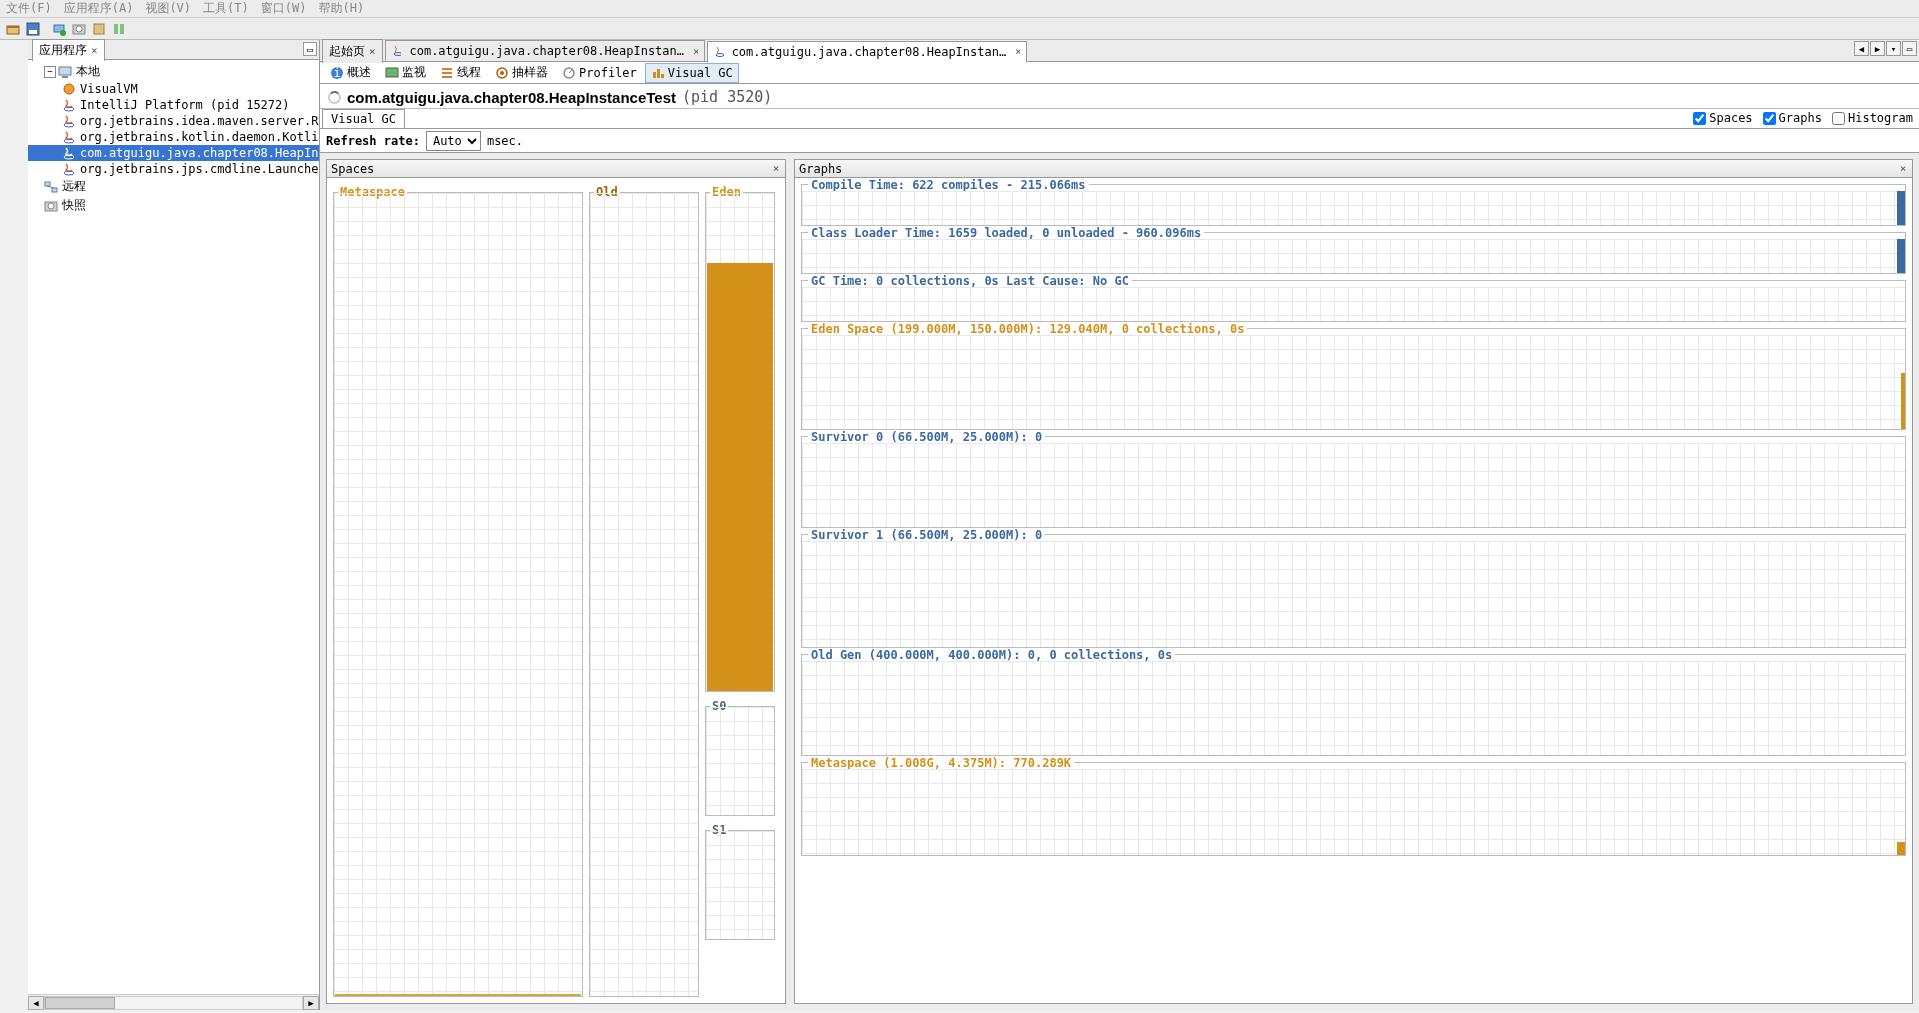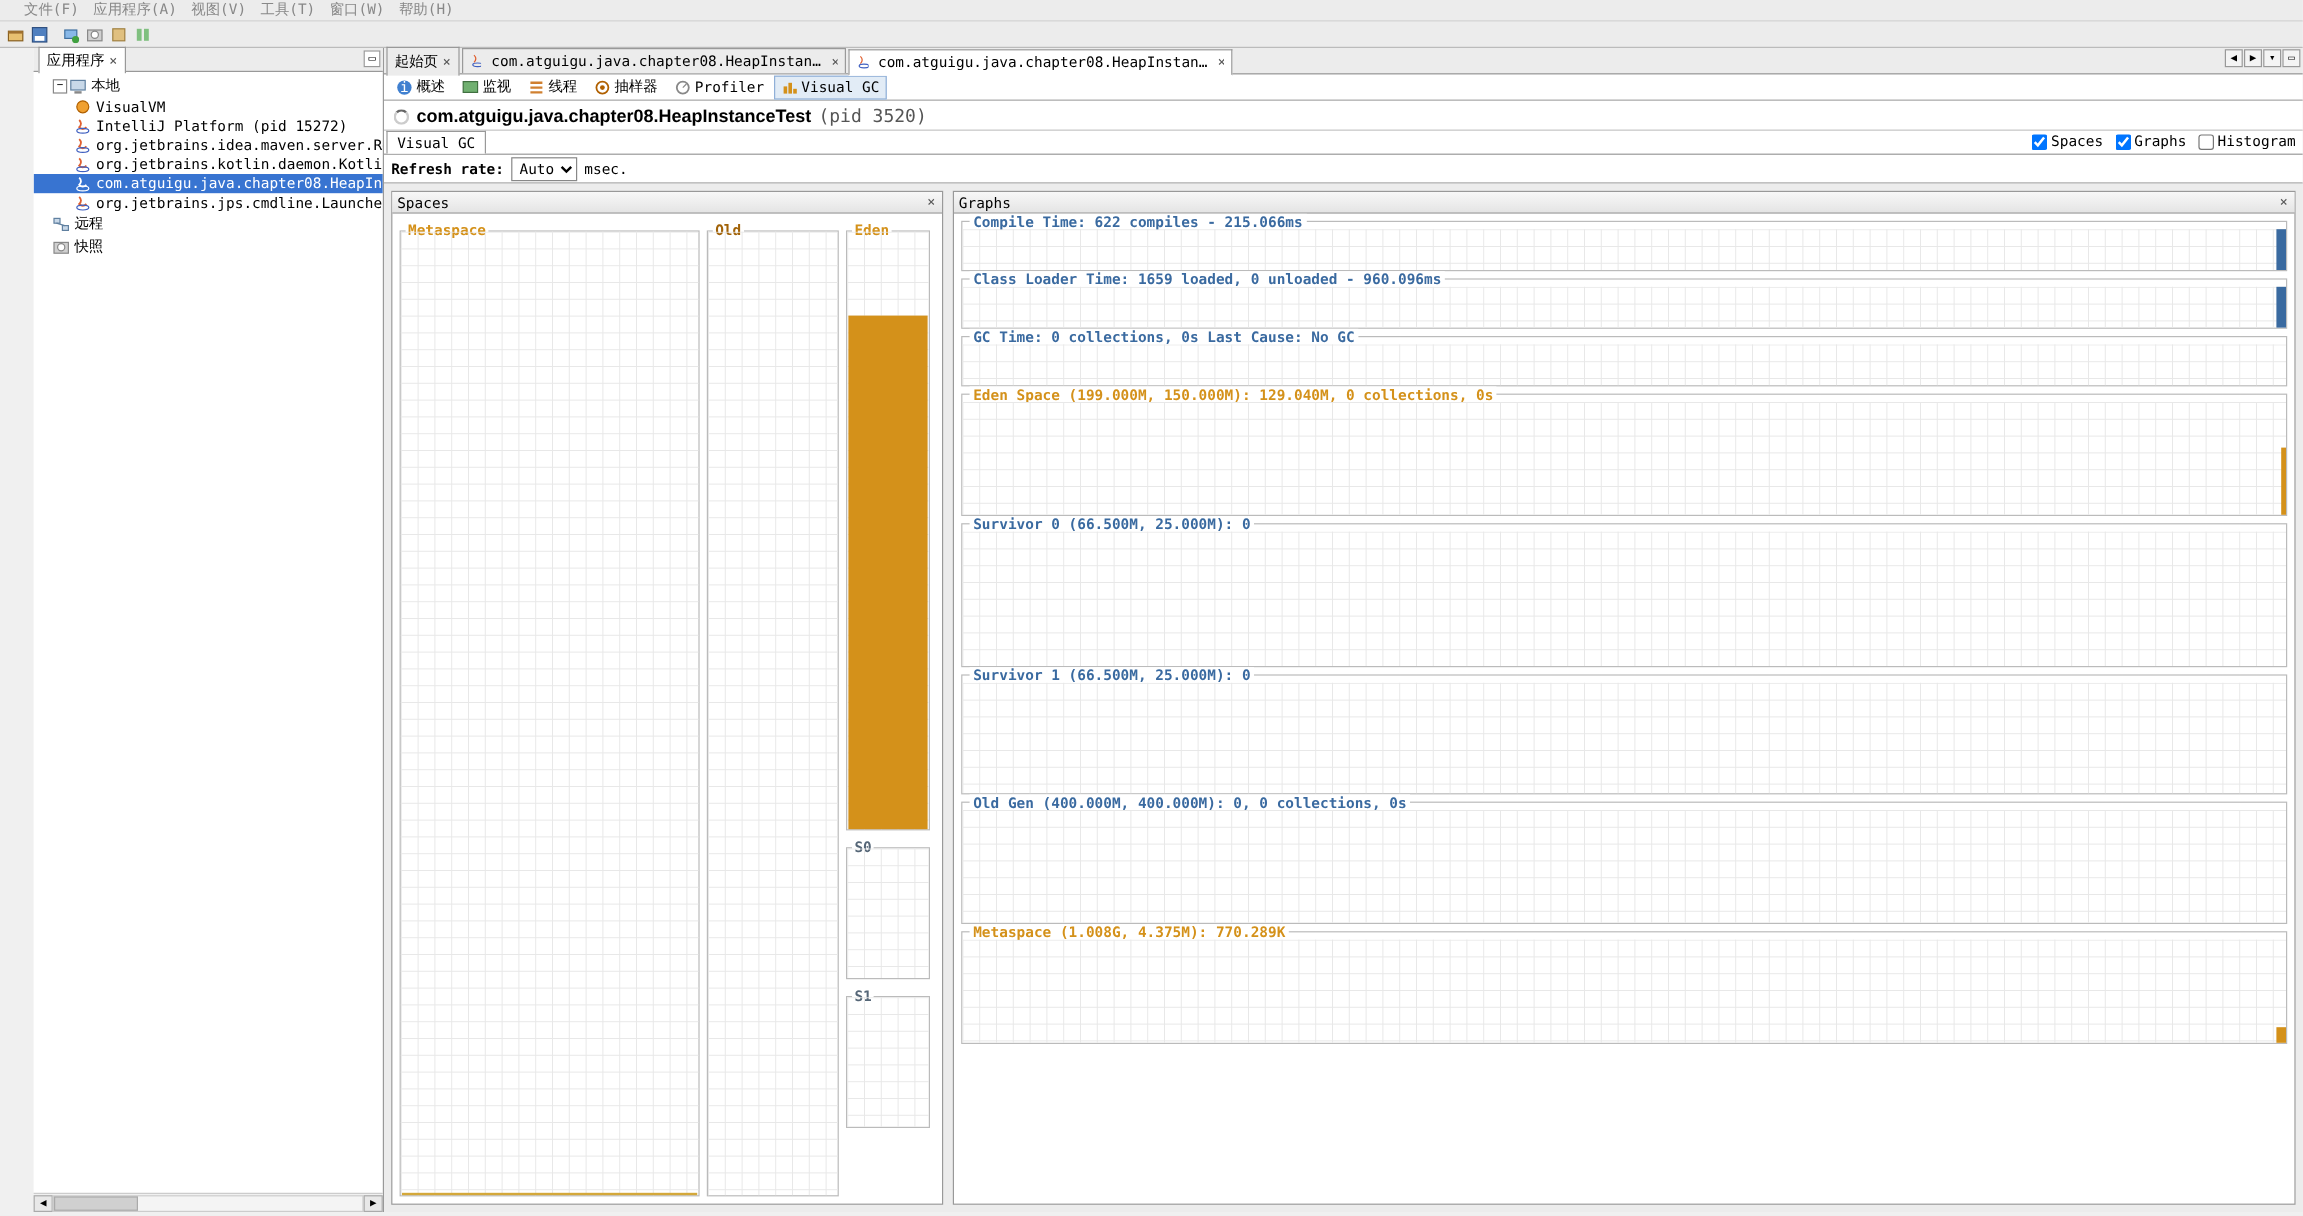--- a/index.html
+++ b/index.html
@@ -1,18 +1,18 @@
 <!DOCTYPE html>
 <html><head>
 <meta charset="utf-8">
 <style>
 * { margin:0; padding:0; box-sizing:border-box; font-family:"SimSun","Microsoft YaHei",monospace; font-size:12px; }
 body { background:#f0f0f0; width:1919px; height:1013px; overflow:hidden; color:#000; }
 
-.menubar { height:18px; background:#ececec; border-bottom:1px solid #ccc; padding:1px 20px; display:flex; gap:12px; align-items:center; color:#888; }
+.menubar { height:18px; background:#ececec; border-bottom:1px solid #ccc; padding:1px 6px; display:flex; gap:12px; align-items:center; color:#888; }
 .menubar span { cursor:default; }
 
 .toolbar { height:22px; background:#ececec; border-bottom:1px solid #bbb; display:flex; align-items:center; padding:0 4px; gap:2px; }
 .tbtn { width:18px; height:18px; display:flex; align-items:center; justify-content:center; border:1px solid transparent; }
 .tsep { width:4px; }
 
 .workspace { display:flex; height:970px;padding-left:28px; }
 
 
 .sidebar { width:292px; background:#fff; border-right:1px solid #999; display:flex; flex-direction:column; }
@@ -428,25 +428,25 @@
           <div class="graph-row" style="height:42px">
             <div class="lbl"><span class="blueish">GC Time: 0 collections, 0s Last Cause: No GC</span></div>
             <div class="graph-area"></div>
           </div>
           <div class="graph-row" style="height:102px">
             <div class="lbl"><span class="accent">Eden Space (199.000M, 150.000M): 129.040M, 0 collections, 0s</span></div>
             <div class="graph-area">
                 <div class="edge-thin"></div>
               </div>
           </div>
-          <div class="graph-row" style="height:120px">
+          <div class="graph-row" style="height:92px">
             <div class="lbl"><span class="blueish">Survivor 0 (66.500M, 25.000M): 0</span></div>
             <div class="graph-area"></div>
           </div>
-          <div class="graph-row" style="height:100px">
+          <div class="graph-row" style="height:114px">
             <div class="lbl"><span class="blueish">Survivor 1 (66.500M, 25.000M): 0</span></div>
             <div class="graph-area"></div>
           </div>
           <div class="graph-row" style="height:102px">
             <div class="lbl"><span class="blueish">Old Gen (400.000M, 400.000M): 0, 0 collections, 0s</span></div>
             <div class="graph-area"></div>
           </div>
           <div class="graph-row" style="height:94px">
             <div class="lbl"><span class="accent">Metaspace (1.008G, 4.375M): 770.289K</span></div>
             <div class="graph-area">

